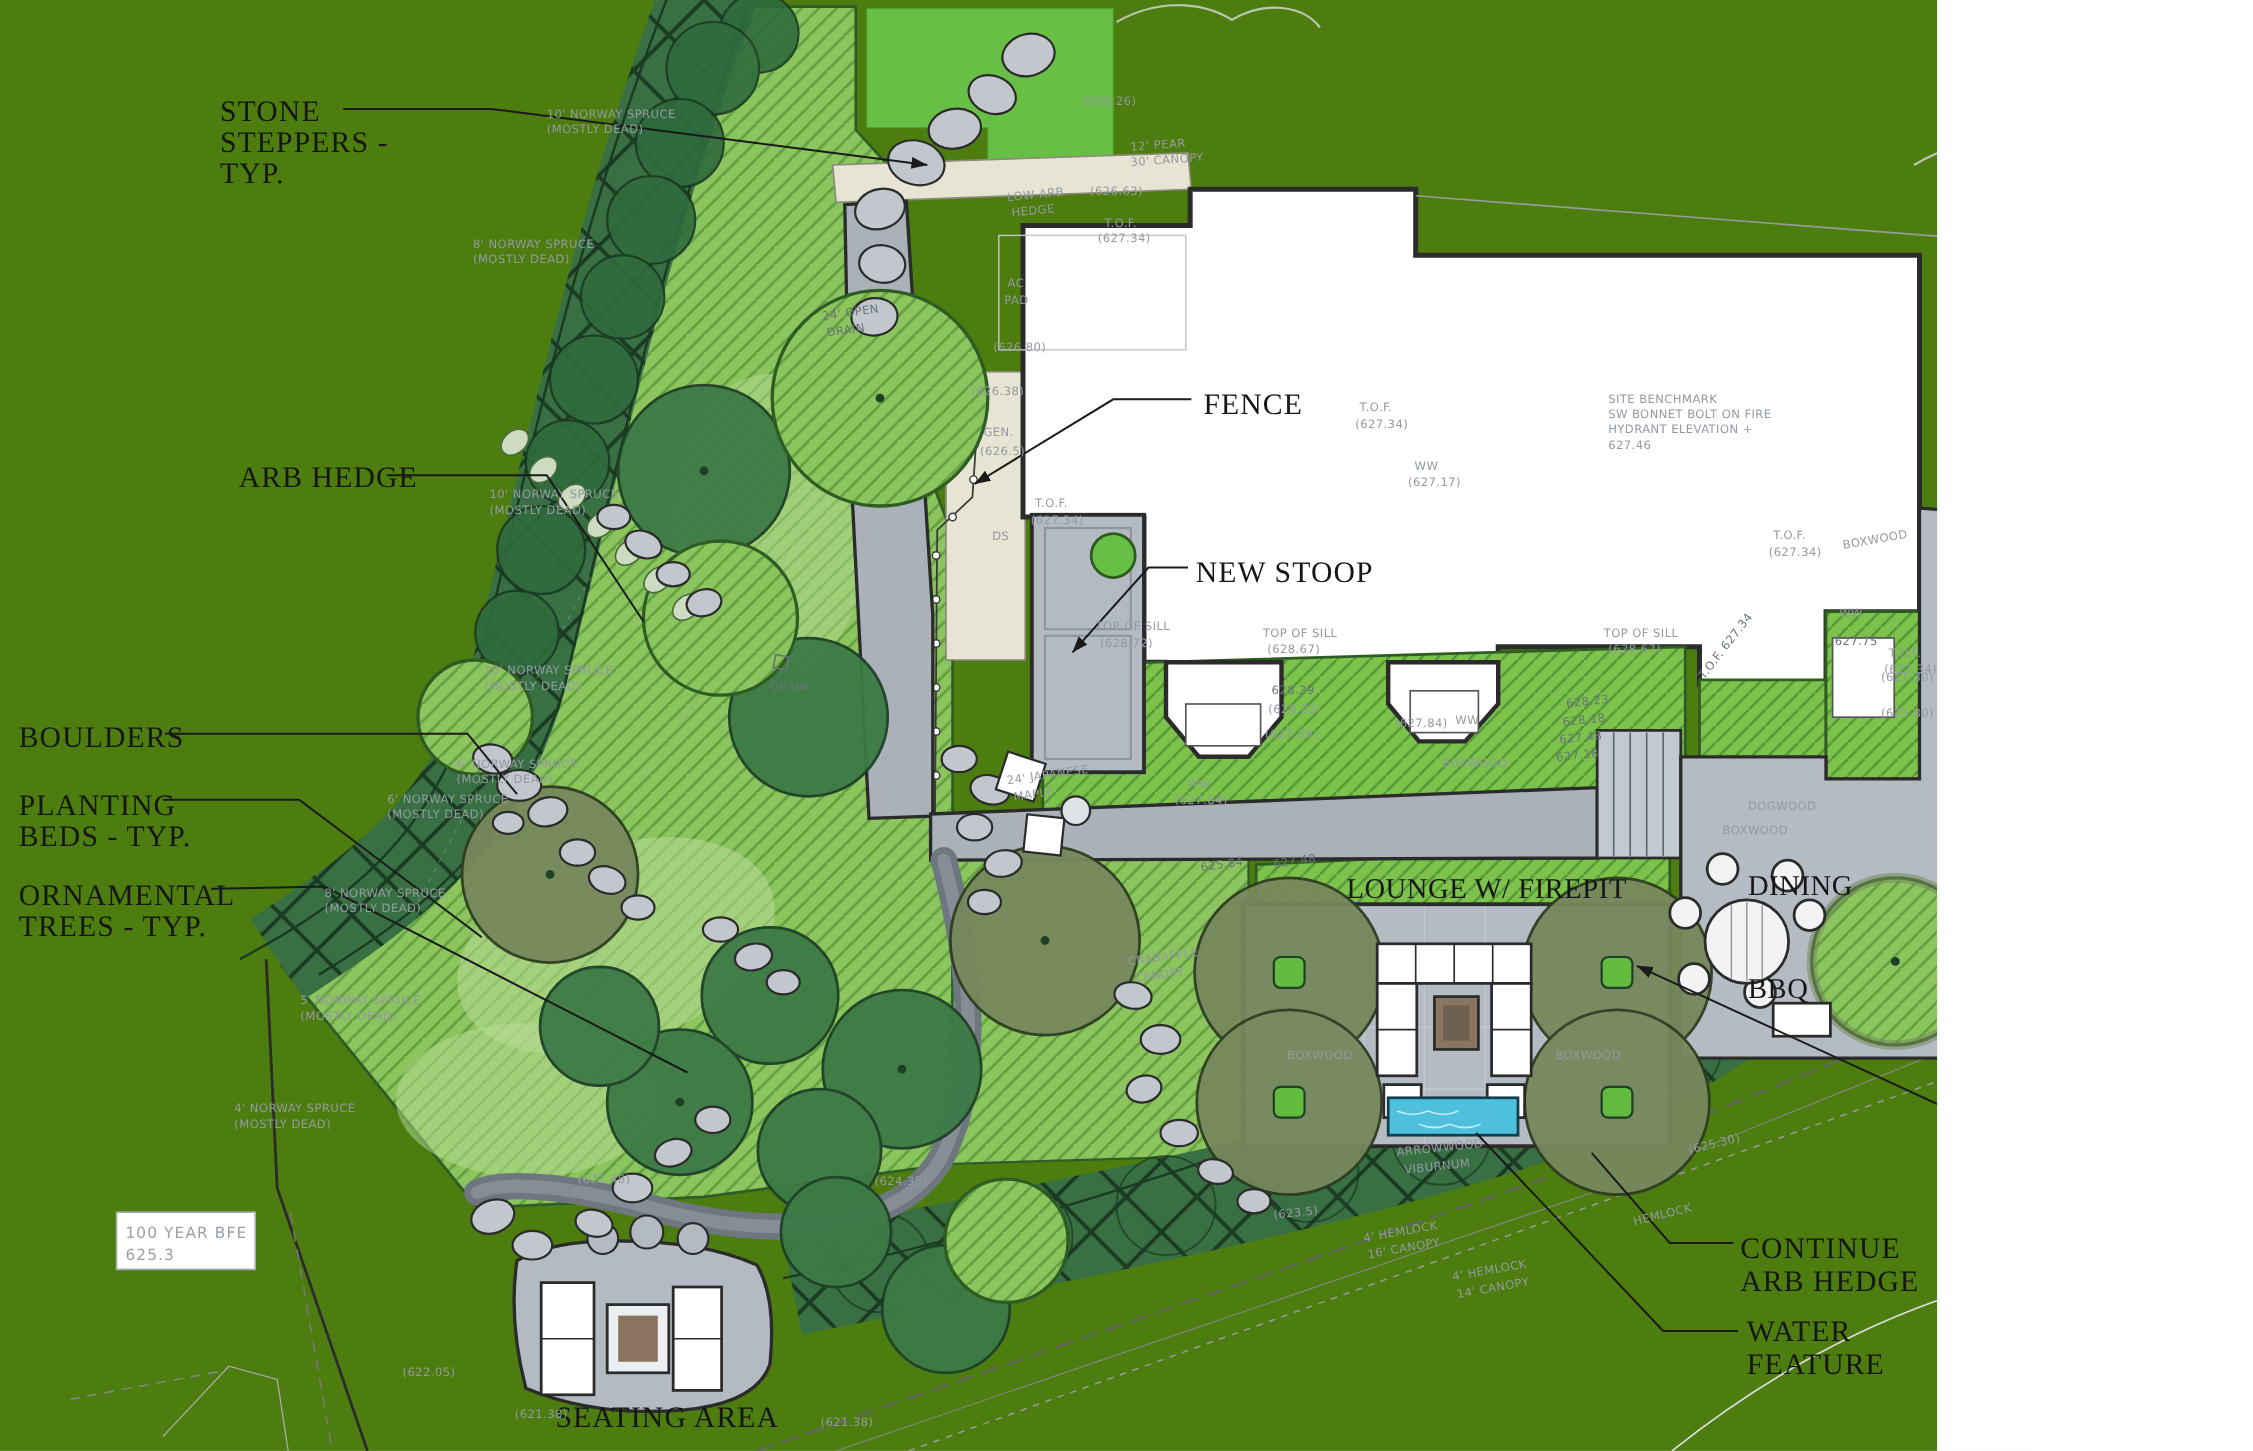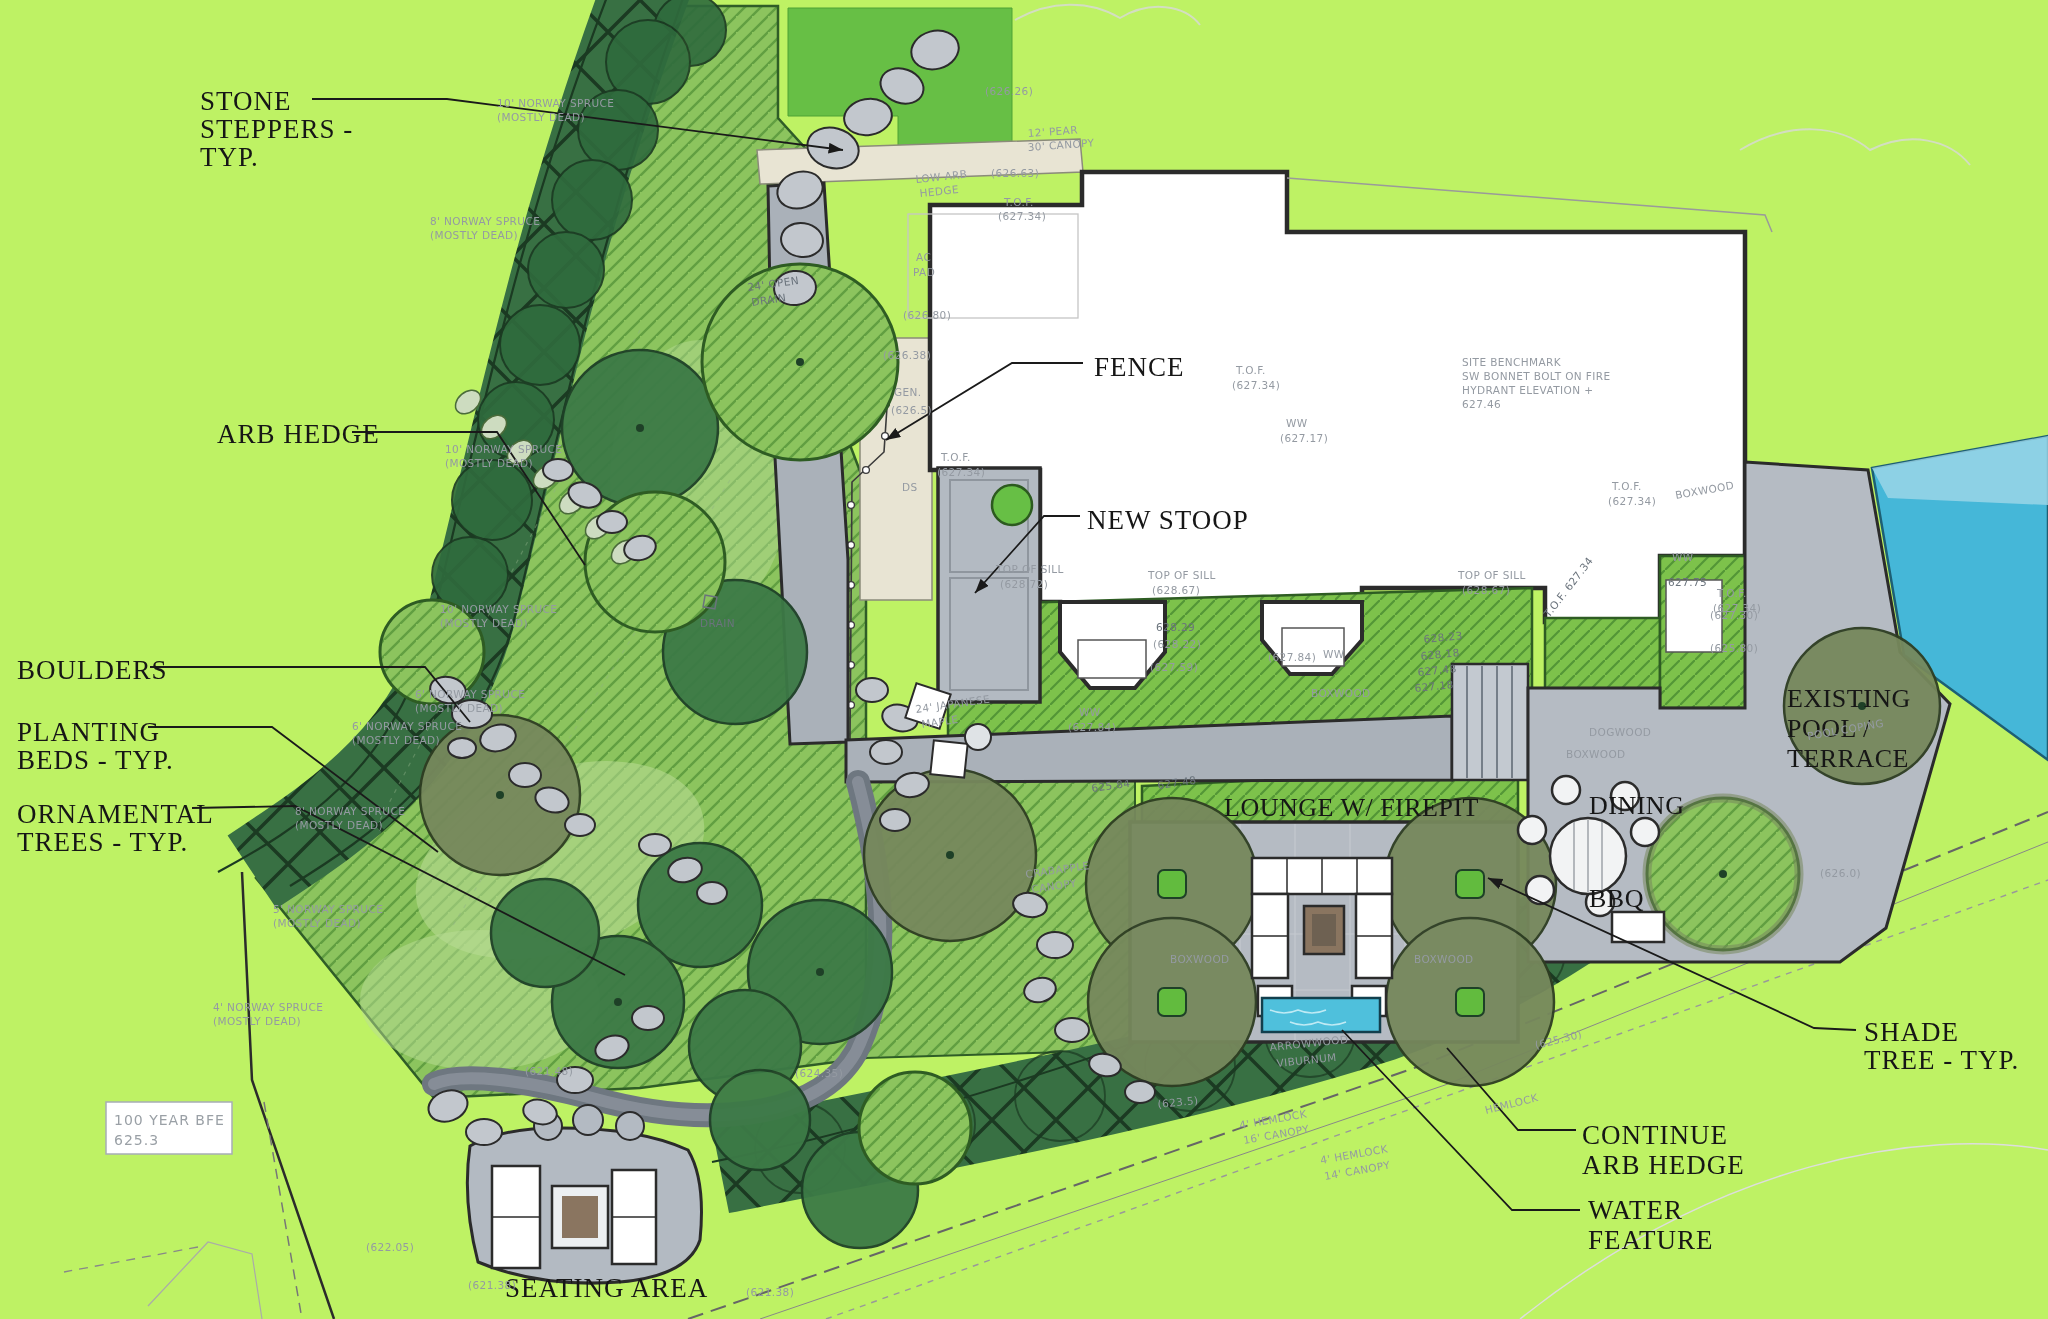--- a/index.html
+++ b/index.html
@@ -1,16 +1,16 @@
 <!DOCTYPE html>
 <html><head>
 <meta charset="utf-8">
 <style>
   html,body{margin:0;padding:0;background:#ffffff;}
-  .stage{position:relative;width:2048px;height:1319px;background:#bef264;overflow:hidden;
+  .stage{position:relative;width:1761px;height:1319px;background:#4d7c0f;overflow:hidden;
          font-family:"Liberation Sans",sans-serif;}
   svg{position:absolute;left:0;top:0;}
   text{user-select:none;}
   .lbl{font-family:"Liberation Serif",serif;font-size:27px;letter-spacing:1px;fill:#161616;}
   .lbl-sm{font-family:"Liberation Serif",serif;font-size:26px;letter-spacing:.5px;fill:#161616;}
   .nt{font-family:"DejaVu Sans",sans-serif;font-size:10.5px;letter-spacing:.4px;fill:#949aa2;}
   .nt-d{font-family:"DejaVu Sans",sans-serif;font-size:10.5px;letter-spacing:.4px;fill:#6a737c;}
   .bfe{font-family:"DejaVu Sans",sans-serif;font-size:14px;letter-spacing:1px;fill:#9aa0a6;}
   .leader{stroke:#1a1a1a;stroke-width:1.8;fill:none;}
 </style>

